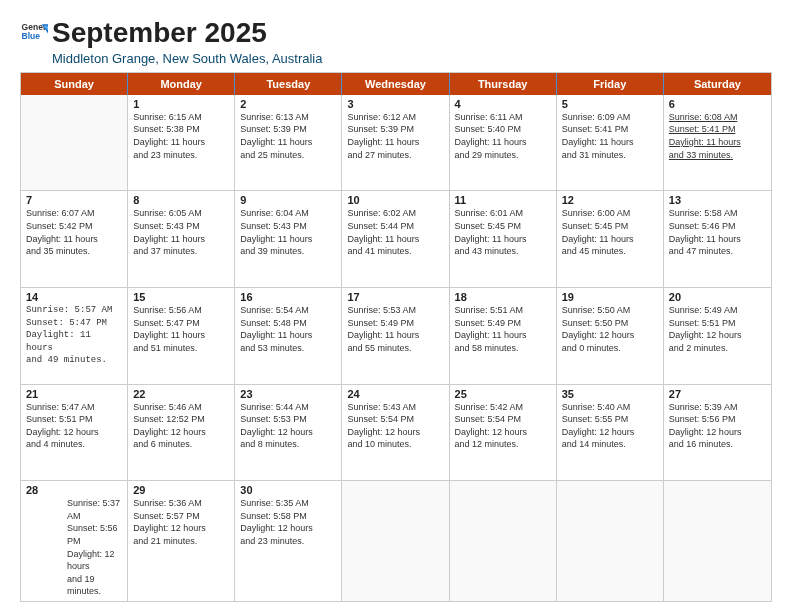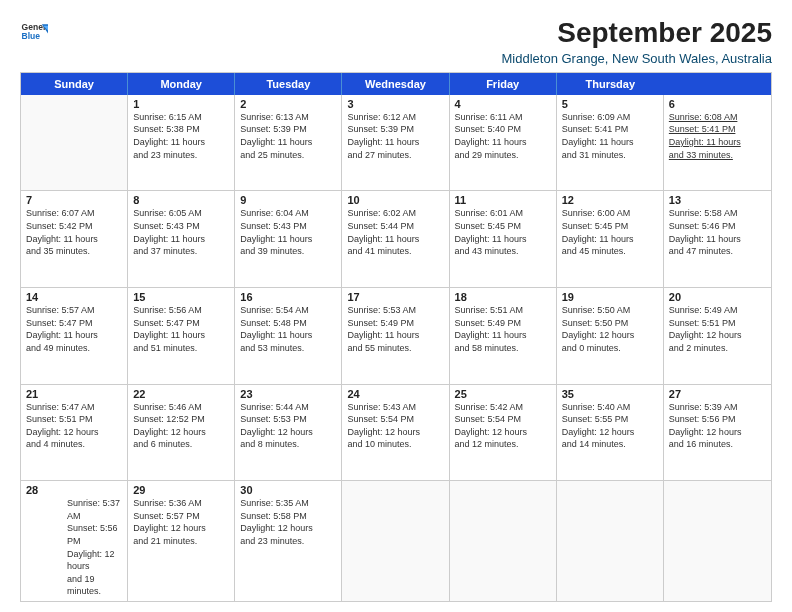--- a/index.html
+++ b/index.html
@@ -27,21 +27,21 @@
       align-items: center;
       flex-shrink: 0;
     }
     .logo-icon {
       width: 28px;
       height: 28px;
       margin-right: 4px;
     }
     .title-area {
       flex: 1;
-      text-align: right;
+      text-align: left;
     }
     .month-title {
       font-size: 28px;
       font-weight: bold;
       color: #222;
       line-height: 1.1;
     }
     .subtitle {
       font-size: 13px;
       color: #0c4a6e;
@@ -49,21 +49,21 @@
     }
     .calendar {
       flex: 1;
       display: flex;
       flex-direction: column;
       border: 1px solid #ccc;
     }
     .calendar-header {
       display: grid;
       grid-template-columns: repeat(7, 1fr);
-      background: #1d4ed8;
+      background: #c2410c;
     }
     .calendar-header .day-name {
       color: #fff;
       font-size: 11px;
       font-weight: bold;
       text-align: center;
       padding: 5px 2px;
       border-right: 1px solid #4a8fd4;
     }
     .calendar-header .day-name:last-child { border-right: none; }
@@ -121,22 +121,23 @@
       <div class="subtitle">Middleton Grange, New South Wales, Australia</div>
     </div>
   </div>
 
   <div class="calendar">
     <div class="calendar-header">
     <div class="day-name">Sunday</div>
         <div class="day-name">Monday</div>
         <div class="day-name">Tuesday</div>
         <div class="day-name">Wednesday</div>
+        <div class="day-name">Thursday</div>
         <div class="day-name">Friday</div>
-        <div class="day-name">Thursday</div>
+        <div class="day-name">Saturday</div>
       </div>
     <div class="calendar-body">
     <div class="week-row">
           <div class="day-cell empty"></div>
           <div class="day-cell">
             <span class="day-number">1</span>
             <div class="day-info" style="white-space: pre-line;">Sunrise: 6:15 AM
 Sunset: 5:38 PM
 Daylight: 11 hours
 and 23 minutes.</div>
@@ -224,21 +225,21 @@
             <span class="day-number">13</span>
             <div class="day-info" style="white-space: pre-line;">Sunrise: 5:58 AM
 Sunset: 5:46 PM
 Daylight: 11 hours
 and 47 minutes.</div>
           </div>
         </div>
         <div class="week-row">
           <div class="day-cell">
             <span class="day-number">14</span>
-            <div class="day-info" style="white-space: pre-line;">Sunrise: 5:57 AM
+            <div class="day-info" style="white-space: pre-line; font-family: Liberation Mono, monospace;">Sunrise: 5:57 AM
 Sunset: 5:47 PM
 Daylight: 11 hours
 and 49 minutes.</div>
           </div>
           <div class="day-cell">
             <span class="day-number">15</span>
             <div class="day-info" style="white-space: pre-line;">Sunrise: 5:56 AM
 Sunset: 5:47 PM
 Daylight: 11 hours
 and 51 minutes.</div>

